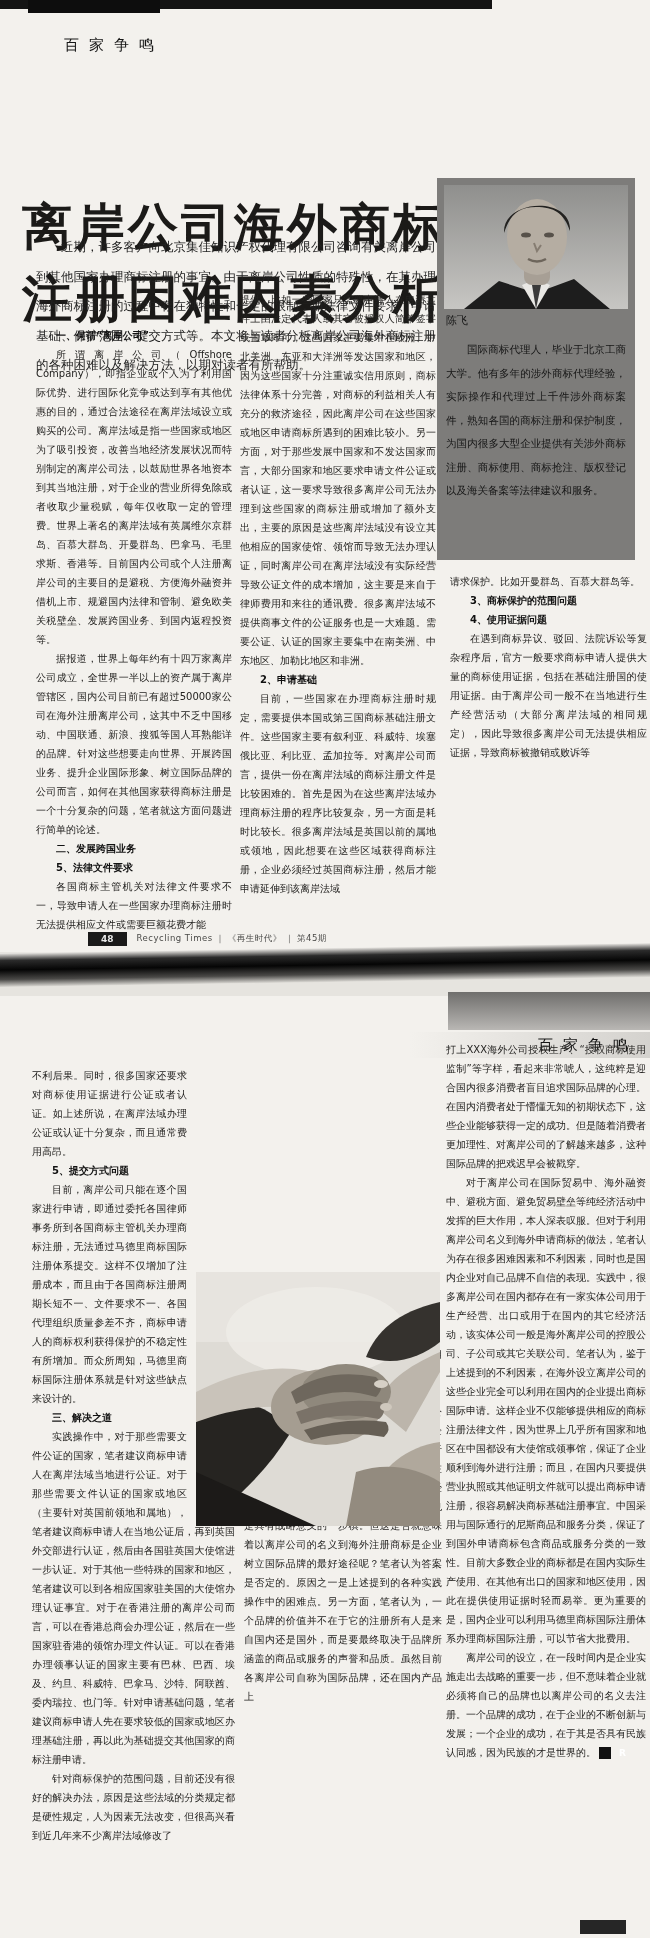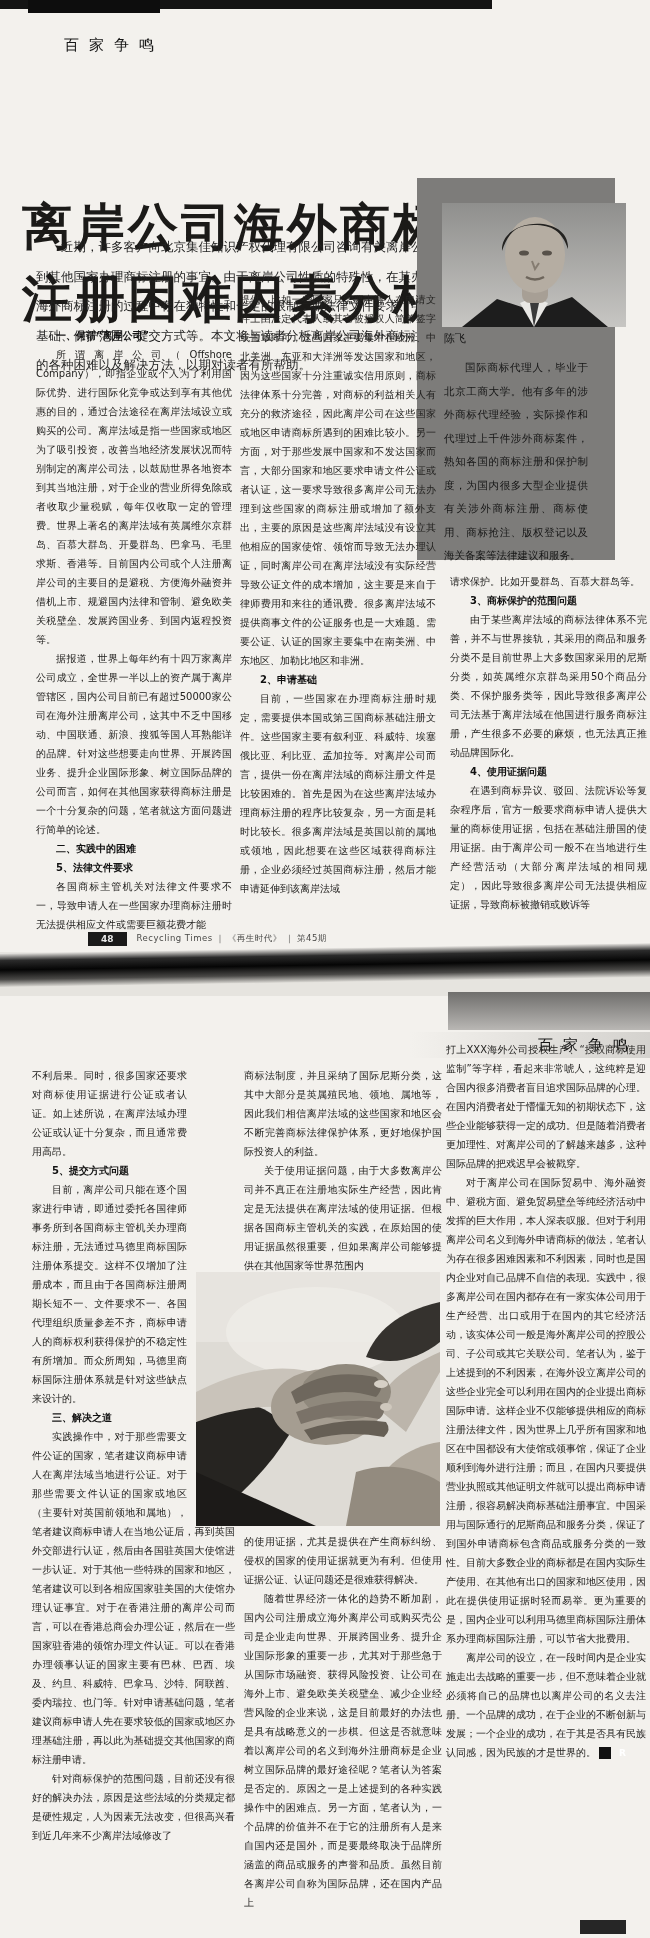--- a/index.html
+++ b/index.html
@@ -28,22 +28,22 @@
     font-family:"DejaVu Serif",serif;font-weight:bold;
     font-size:50px;line-height:72px;letter-spacing:3px;color:#1b1a18;
   }
   .intro{
     position:absolute;top:232px;left:36px;width:400px;
     font-weight:normal;font-size:12.5px;line-height:29.5px;
     text-align:justify;text-indent:2em;color:#222;
   }
   
   .author-panel{
-    position:absolute;top:178px;left:417px;width:198px;height:382px;
-    background:#7d7c7a;box-sizing:border-box;padding:25px;
+    position:absolute;top:178px;left:437px;width:198px;height:382px;
+    background:#7d7c7a;box-sizing:border-box;padding:7px;
   }
   .author-photo{width:184px;height:124px;display:block;background:#9a9a98;}
   .author-name{font-size:11px;color:#141414;margin:4px 0 10px 2px;}
   .author-bio{
     font-size:10.5px;line-height:23.5px;color:#151515;
     text-align:justify;text-indent:2em;padding:0 2px;
   }
 
   
   .col{
@@ -140,33 +140,32 @@
     <path d="M84 74 Q93 79 102 74" fill="none" stroke="#6d655b" stroke-width="2.5"></path>
   </svg>
   <div class="author-name">陈飞</div>
   <div class="author-bio">国际商标代理人，毕业于北京工商大学。他有多年的涉外商标代理经验，实际操作和代理过上千件涉外商标案件，熟知各国的商标注册和保护制度，为国内很多大型企业提供有关涉外商标注册、商标使用、商标抢注、版权登记以及海关备案等法律建议和服务。</div>
 </div>
 
 <div class="col" id="p1c1">
     <div class="blk h">一、何谓“离岸公司”</div>
     <div class="blk p">所谓离岸公司（Offshore Company），即指企业或个人为了利用国际优势、进行国际化竞争或达到享有其他优惠的目的，通过合法途径在离岸法域设立或购买的公司。离岸法域是指一些国家或地区为了吸引投资，改善当地经济发展状况而特别制定的离岸公司法，以鼓励世界各地资本到其当地注册，对于企业的营业所得免除或者收取少量税赋，每年仅收取一定的管理费。世界上著名的离岸法域有英属维尔京群岛、百慕大群岛、开曼群岛、巴拿马、毛里求斯、香港等。目前国内公司或个人注册离岸公司的主要目的是避税、方便海外融资并借机上市、规避国内法律和管制、避免欧美关税壁垒、发展跨国业务、到国内返程投资等。</div>
     <div class="blk p">据报道，世界上每年约有十四万家离岸公司成立，全世界一半以上的资产属于离岸管辖区，国内公司目前已有超过50000家公司在海外注册离岸公司，这其中不乏中国移动、中国联通、新浪、搜狐等国人耳熟能详的品牌。针对这些想要走向世界、开展跨国业务、提升企业国际形象、树立国际品牌的公司而言，如何在其他国家获得商标注册是一个十分复杂的问题，笔者就这方面问题进行简单的论述。</div>
-    <div class="blk h">二、实践中的困难</div>
+    <div class="blk h">二、发展跨国业务</div>
     <div class="blk h">5、法律文件要求</div>
     <div class="blk p">各国商标主管机关对法律文件要求不一，导致申请人在一些国家办理商标注册时无法提供相应文件或需要巨额花费才能</div>
   </div>
 <div class="col" id="p1c2">
     <div class="blk cont">提供。比如一些国家只需要申请人在申请文件上由法定代表人或其它被授权人简单签字或盖章即可，这些国家主要集中在欧洲、中北美洲、东亚和大洋洲等发达国家和地区，因为这些国家十分注重诚实信用原则，商标法律体系十分完善，对商标的利益相关人有充分的救济途径，因此离岸公司在这些国家或地区申请商标所遇到的困难比较小。另一方面，对于那些发展中国家和不发达国家而言，大部分国家和地区要求申请文件公证或者认证，这一要求导致很多离岸公司无法办理到这些国家的商标注册或增加了额外支出，主要的原因是这些离岸法域没有设立其他相应的国家使馆、领馆而导致无法办理认证，同时离岸公司在离岸法域没有实际经营导致公证文件的成本增加，这主要是来自于律师费用和来往的通讯费。很多离岸法域不提供商事文件的公证服务也是一大难题。需要公证、认证的国家主要集中在南美洲、中东地区、加勒比地区和非洲。</div>
     <div class="blk h">2、申请基础</div>
     <div class="blk p">目前，一些国家在办理商标注册时规定，需要提供本国或第三国商标基础注册文件。这些国家主要有叙利亚、科威特、埃塞俄比亚、利比亚、孟加拉等。对离岸公司而言，提供一份在离岸法域的商标注册文件是比较困难的。首先是因为在这些离岸法域办理商标注册的程序比较复杂，另一方面是耗时比较长。很多离岸法域是英国以前的属地或领地，因此想要在这些区域获得商标注册，企业必须经过英国商标注册，然后才能申请延伸到该离岸法域</div>
   </div>
 <div class="col" id="p1c3">
     <div class="blk cont">请求保护。比如开曼群岛、百慕大群岛等。</div>
     <div class="blk h">3、商标保护的范围问题</div>
-    <div class="blk p">由于某些离岸法域的商标法律体系不完善，并不与世界接轨，其采用的商品和服务分类不是目前世界上大多数国家采用的尼斯分类，如英属维尔京群岛采用50个商品分类、不保护服务类等，因此导致很多离岸公司无法基于离岸法域在他国进行服务商标注册，产生很多不必要的麻烦，也无法真正推动品牌国际化。</div>
     <div class="blk h">4、使用证据问题</div>
     <div class="blk p">在遇到商标异议、驳回、法院诉讼等复杂程序后，官方一般要求商标申请人提供大量的商标使用证据，包括在基础注册国的使用证据。由于离岸公司一般不在当地进行生产经营活动（大部分离岸法域的相同规定），因此导致很多离岸公司无法提供相应证据，导致商标被撤销或败诉等</div>
   </div>
 
 <div class="footer">
   <span class="folio-box">48</span>
   <span class="footer-text">Recycling Times ｜ 《再生时代》 ｜ 第45期</span>
 </div>
 
 <div class="page-divider"></div>
@@ -180,24 +179,20 @@
   <div class="wrap-spacer"></div>
 <div class="blk cont">不利后果。同时，很多国家还要求对商标使用证据进行公证或者认证。如上述所说，在离岸法域办理公证或认证十分复杂，而且通常费用高昂。</div>
     <div class="blk h">5、提交方式问题</div>
     <div class="blk p">目前，离岸公司只能在逐个国家进行申请，即通过委托各国律师事务所到各国商标主管机关办理商标注册，无法通过马德里商标国际注册体系提交。这样不仅增加了注册成本，而且由于各国商标注册周期长短不一、文件要求不一、各国代理组织质量参差不齐，商标申请人的商标权利获得保护的不稳定性有所增加。而众所周知，马德里商标国际注册体系就是针对这些缺点来设计的。</div>
     <div class="blk h">三、解决之道</div>
     <div class="blk p">实践操作中，对于那些需要文件公证的国家，笔者建议商标申请人在离岸法域当地进行公证。对于那些需要文件认证的国家或地区（主要针对英国前领地和属地），笔者建议商标申请人在当地公证后，再到英国外交部进行认证，然后由各国驻英国大使馆进一步认证。对于其他一些特殊的国家和地区，笔者建议可以到各相应国家驻美国的大使馆办理认证事宜。对于在香港注册的离岸公司而言，可以在香港总商会办理公证，然后在一些国家驻香港的领馆办理文件认证。可以在香港办理领事认证的国家主要有巴林、巴西、埃及、约旦、科威特、巴拿马、沙特、阿联酋、委内瑞拉、也门等。针对申请基础问题，笔者建议商标申请人先在要求较低的国家或地区办理基础注册，再以此为基础提交其他国家的商标注册申请。</div>
     <div class="blk p">针对商标保护的范围问题，目前还没有很好的解决办法，原因是这些法域的分类规定都是硬性规定，人为因素无法改变，但很高兴看到近几年来不少离岸法域修改了</div>
   </div>
 
 <div class="col" id="p2c2">
-  <div class="col2-before">
-      <div class="blk cont">商标法制度，并且采纳了国际尼斯分类，这其中大部分是英属殖民地、领地、属地等，因此我们相信离岸法域的这些国家和地区会不断完善商标法律保护体系，更好地保护国际投资人的利益。</div>
-      <div class="blk p">关于使用证据问题，由于大多数离岸公司并不真正在注册地实际生产经营，因此肯定是无法提供在离岸法域的使用证据。但根据各国商标主管机关的实践，在原始国的使用证据虽然很重要，但如果离岸公司能够提供在其他国家等世界范围内</div>
-    </div>
   <div class="photo-gap"></div>
   <div>
       <div class="blk cont">的使用证据，尤其是提供在产生商标纠纷、侵权的国家的使用证据就更为有利。但使用证据公证、认证问题还是很难获得解决。</div>
       <div class="blk p">随着世界经济一体化的趋势不断加剧，国内公司注册成立海外离岸公司或购买壳公司是企业走向世界、开展跨国业务、提升企业国际形象的重要一步，尤其对于那些急于从国际市场融资、获得风险投资、让公司在海外上市、避免欧美关税壁垒、减少企业经营风险的企业来说，这是目前最好的办法也是具有战略意义的一步棋。但这是否就意味着以离岸公司的名义到海外注册商标是企业树立国际品牌的最好途径呢？笔者认为答案是否定的。原因之一是上述提到的各种实践操作中的困难点。另一方面，笔者认为，一个品牌的价值并不在于它的注册所有人是来自国内还是国外，而是要最终取决于品牌所涵盖的商品或服务的声誉和品质。虽然目前各离岸公司自称为国际品牌，还在国内产品上</div>
     </div>
 </div>
 
 <div class="col" id="p2c3">
     <div class="blk cont">打上XXX海外公司授权生产、“授权商标使用监制”等字样，看起来非常唬人，这纯粹是迎合国内很多消费者盲目追求国际品牌的心理。在国内消费者处于懵懂无知的初期状态下，这些企业能够获得一定的成功。但是随着消费者更加理性、对离岸公司的了解越来越多，这种国际品牌的把戏迟早会被戳穿。</div>
     <div class="blk p">对于离岸公司在国际贸易中、海外融资中、避税方面、避免贸易壁垒等纯经济活动中发挥的巨大作用，本人深表叹服。但对于利用离岸公司名义到海外申请商标的做法，笔者认为存在很多困难因素和不利因素，同时也是国内企业对自己品牌不自信的表现。实践中，很多离岸公司在国内都存在有一家实体公司用于生产经营、出口或用于在国内的其它经济活动，该实体公司一般是海外离岸公司的控股公司、子公司或其它关联公司。笔者认为，鉴于上述提到的不利因素，在海外设立离岸公司的这些企业完全可以利用在国内的企业提出商标国际申请。这样企业不仅能够提供相应的商标注册法律文件，因为世界上几乎所有国家和地区在中国都设有大使馆或领事馆，保证了企业顺利到海外进行注册；而且，在国内只要提供营业执照或其他证明文件就可以提出商标申请注册，很容易解决商标基础注册事宜。中国采用与国际通行的尼斯商品和服务分类，保证了到国外申请商标包含商品或服务分类的一致性。目前大多数企业的商标都是在国内实际生产使用、在其他有出口的国家和地区使用，因此在提供使用证据时轻而易举。更为重要的是，国内企业可以利用马德里商标国际注册体系办理商标国际注册，可以节省大批费用。</div>

